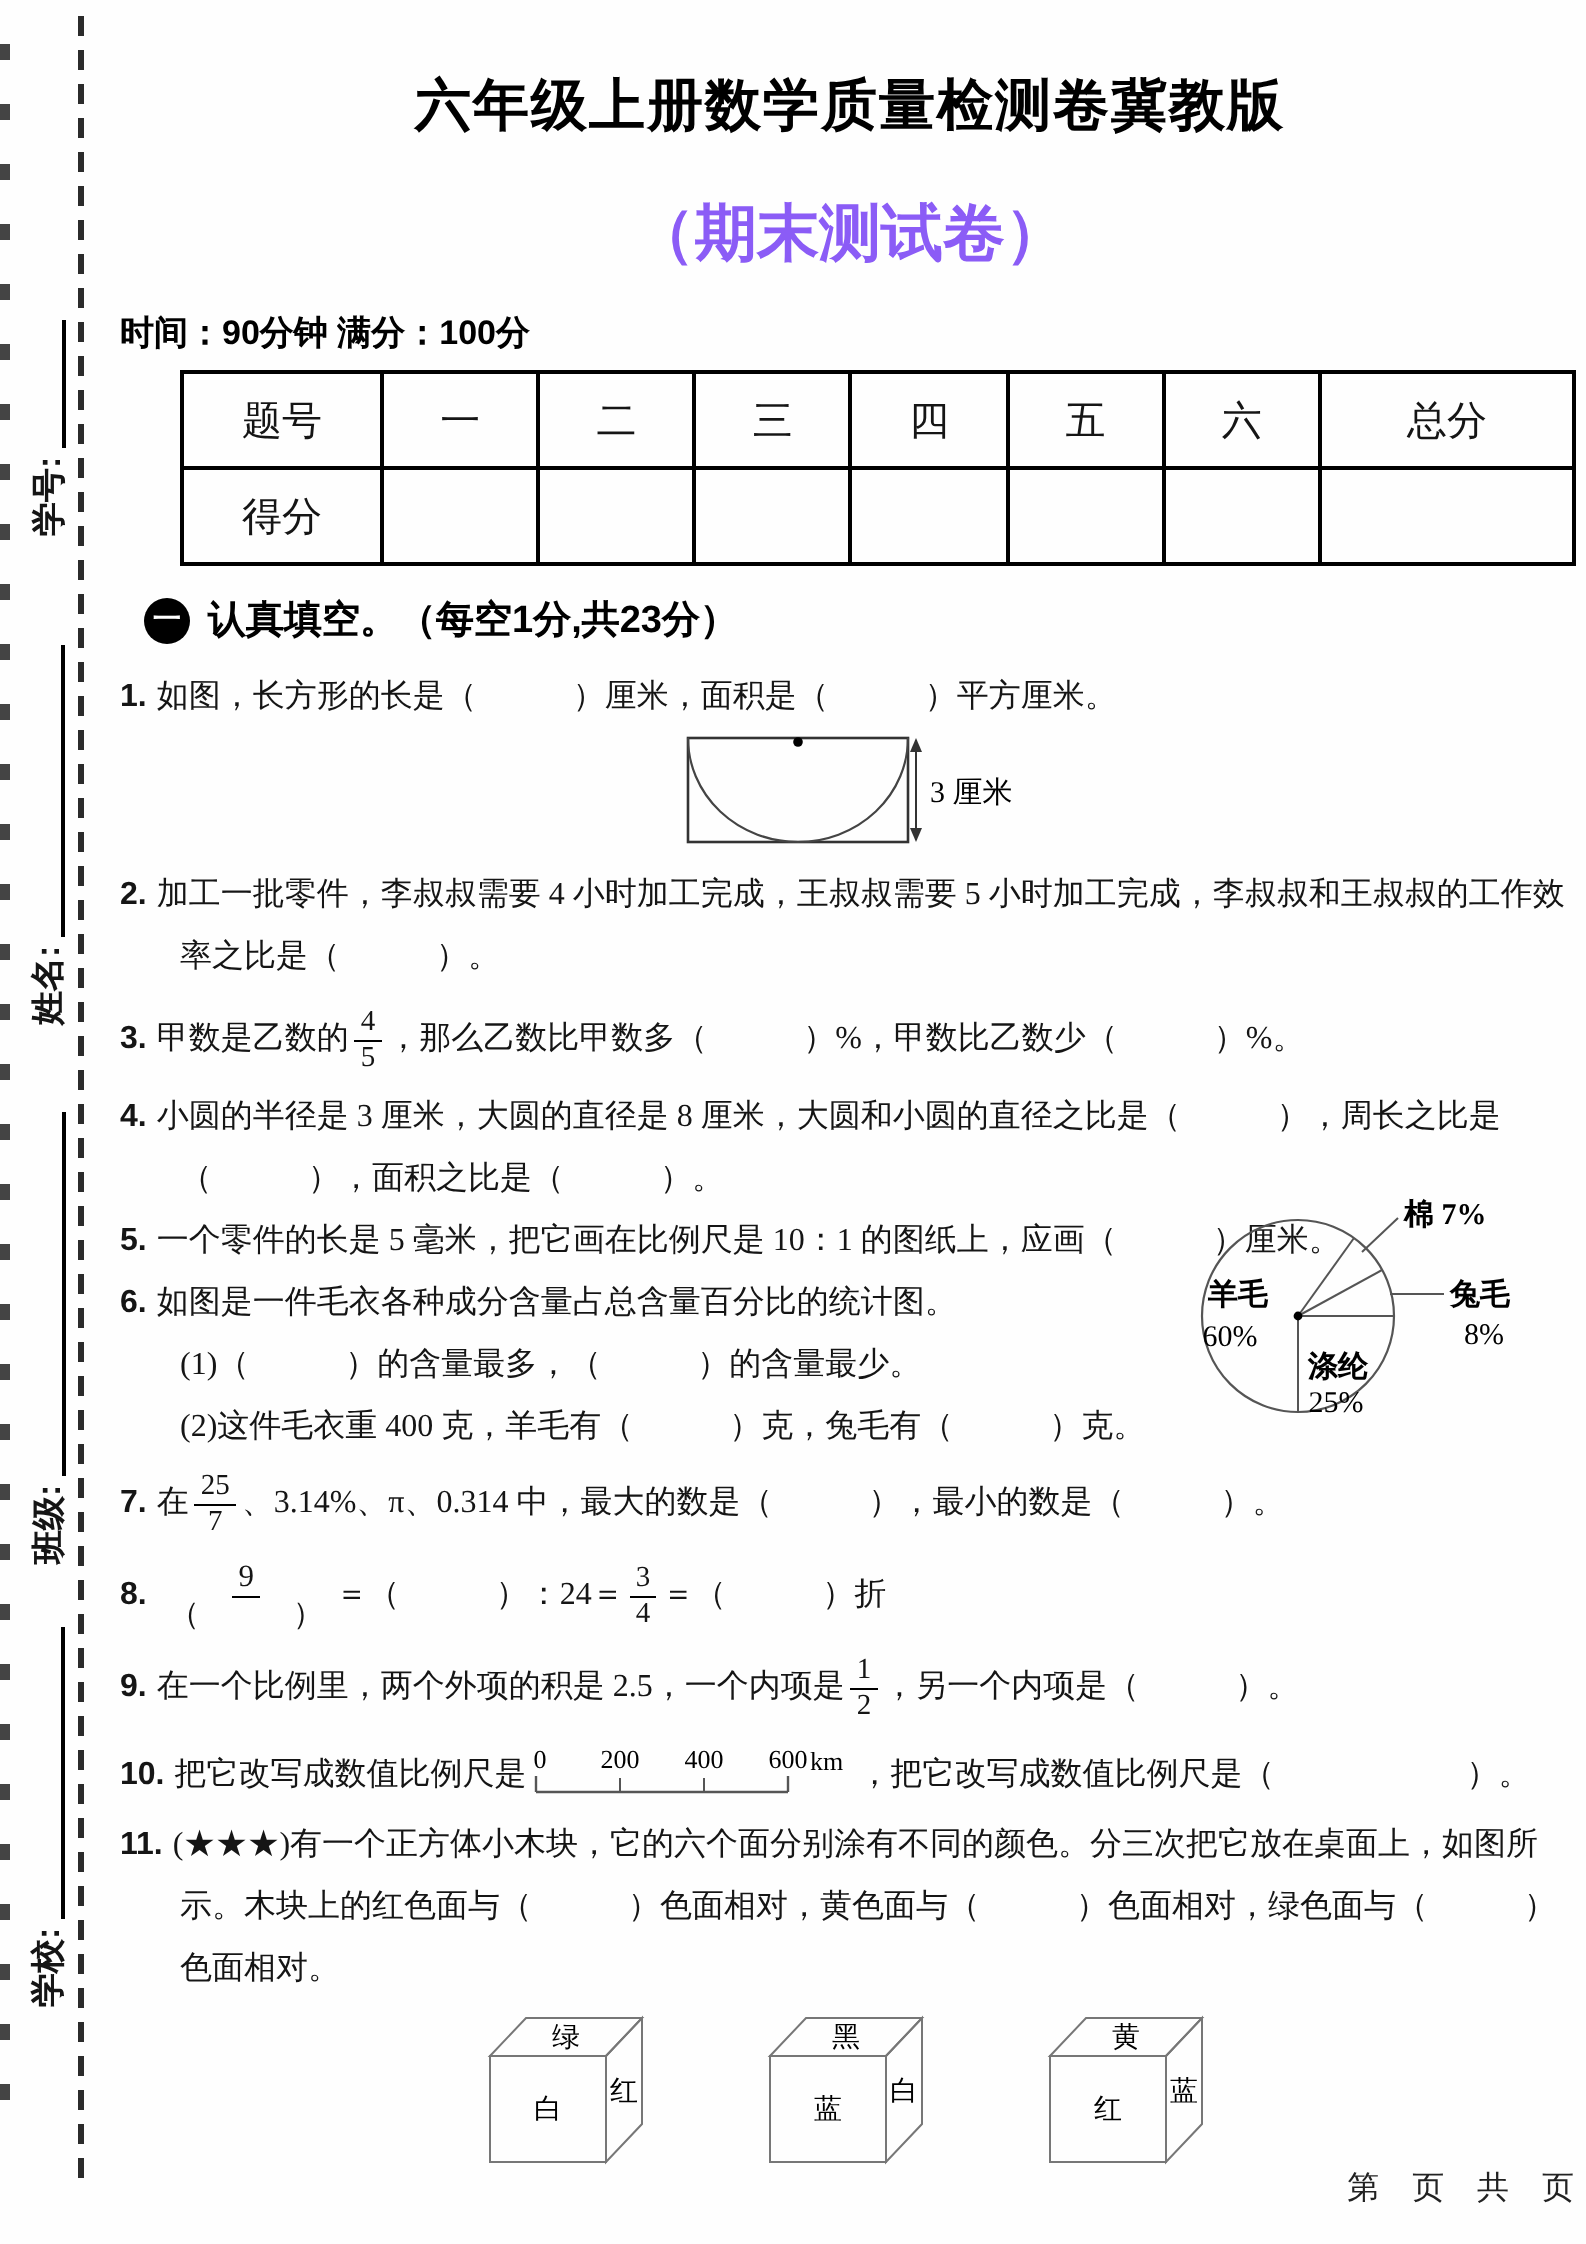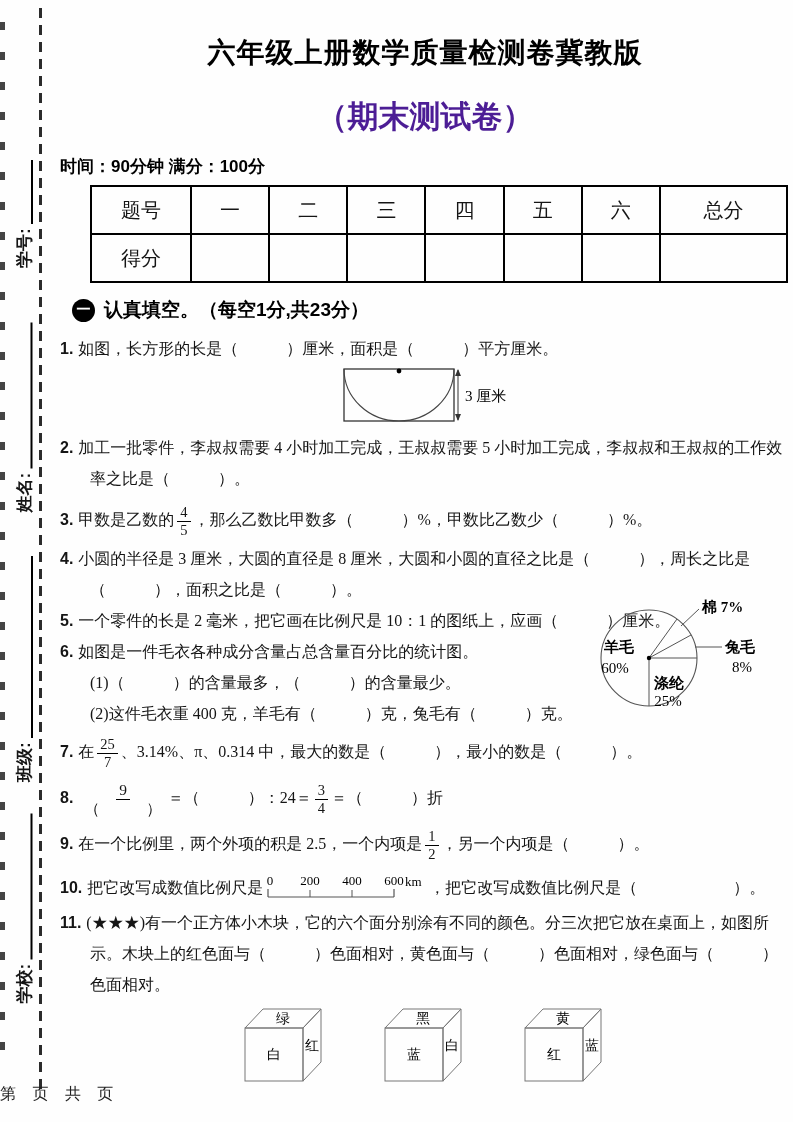--- a/index.html
+++ b/index.html
@@ -18,21 +18,21 @@
   .fu-xuehao{left:-36px;top:193px;width:120px;}  .fu-xuehao .blank{width:64px;}
   .fu-xingming{left:-79px;top:395px;width:205px;}.fu-xingming .blank{width:146px;}
   .fu-banji{left:-96px;top:647px;width:240px;}   .fu-banji .blank{width:182px;}
   .fu-xuexiao{left:-79px;top:886px;width:205px;} .fu-xuexiao .blank{width:146px;}
 
   
   .content{position:absolute;left:60px;top:0;width:730px;}
   h1.title{margin:25px 0 0 0;text-align:center;font-family:"Liberation Sans",sans-serif;
     font-weight:bold;font-size:28px;line-height:56px;letter-spacing:1px;color:#000;}
   h2.subtitle{margin:14px 0 0 0;text-align:center;font-family:"Liberation Sans",sans-serif;
-    font-weight:bold;font-size:31px;line-height:44px;color:#4c1d95;}
+    font-weight:bold;font-size:31px;line-height:44px;color:#8b5cf6;}
   .meta{margin:17px 2px 0 0;text-align:left;font-family:"Liberation Sans",sans-serif;
     font-weight:bold;font-size:17px;line-height:22px;color:#000;}
 
   table.score{border-collapse:collapse;width:698px;margin:7px 0 0 30px;}
   table.score td{border:2px solid #000;height:36px;text-align:center;font-size:20px;padding:5px;}
   table.score td.c0{width:88px;}
 
   .sec-head{display:flex;align-items:center;gap:9px;margin:14px 0 0 12px;
     font-family:"Liberation Sans",sans-serif;font-weight:bold;font-size:19px;color:#000;}
   .sec-badge{width:23px;height:23px;border-radius:50%;background:#000;color:#fff;
@@ -47,21 +47,21 @@
   .frac{display:inline-flex;flex-direction:column;align-items:center;vertical-align:middle;
     line-height:1.15;font-size:14.5px;margin:0 3px;text-indent:0;}
   .frac .fn{border-bottom:1.3px solid #000;padding:0 3px;}
   .frac .fd{padding:0 3px;}
 
   .fig1{margin:3px 0 5px 283px;display:block;}
   .q6wrap{max-width:520px;}
   .pie{position:absolute;left:585px;top:588px;}
   .scalebar{vertical-align:-7px;margin:0 2px;}
   .cubes{display:flex;gap:50px;margin:4px 0 0 182px;}
-  .footer{position:absolute;left:0;right:0;top:1084px;text-align:left;
+  .footer{position:absolute;left:0;right:0;top:1084px;text-align:right;
     font-family:"Liberation Sans",sans-serif;font-size:16px;letter-spacing:6px;color:#222;}
   svg text{font-family:"Liberation Serif",serif;}
 </style>
 </head>
 <body>
 
 <div class="page">
 
   <div class="edge-dashes"></div>
   <div class="seal-line"></div>
@@ -143,21 +143,21 @@
             <span class="fn">4</span>
             <span class="fd">5</span>
           </span><span>，那么乙数比甲数多（　　　）%，甲数比乙数少（　　　）%。</span>
       </div>
 
       <div class="q">
         <span class="qnum">4.</span><span>小圆的半径是 3 厘米，大圆的直径是 8 厘米，大圆和小圆的直径之比是（　　　），周长之比是（　　　），面积之比是（　　　）。</span>
       </div>
 
       <div class="q">
-        <span class="qnum">5.</span><span>一个零件的长是 2 毫米，把它画在比例尺是 10：1 的图纸上，应画（　　　）厘米。</span>
+        <span class="qnum">5.</span><span>一个零件的长是 5 毫米，把它画在比例尺是 10：1 的图纸上，应画（　　　）厘米。</span>
       </div>
 
       <div class="q6wrap">
         <div class="q">
           <span class="qnum">6.</span><span>如图是一件毛衣各种成分含量占总含量百分比的统计图。</span>
         </div>
         <div class="sub">(1)（　　　）的含量最多，（　　　）的含量最少。</div>
         <div class="sub">(2)这件毛衣重 400 克，羊毛有（　　　）克，兔毛有（　　　）克。</div>
       </div>
 

